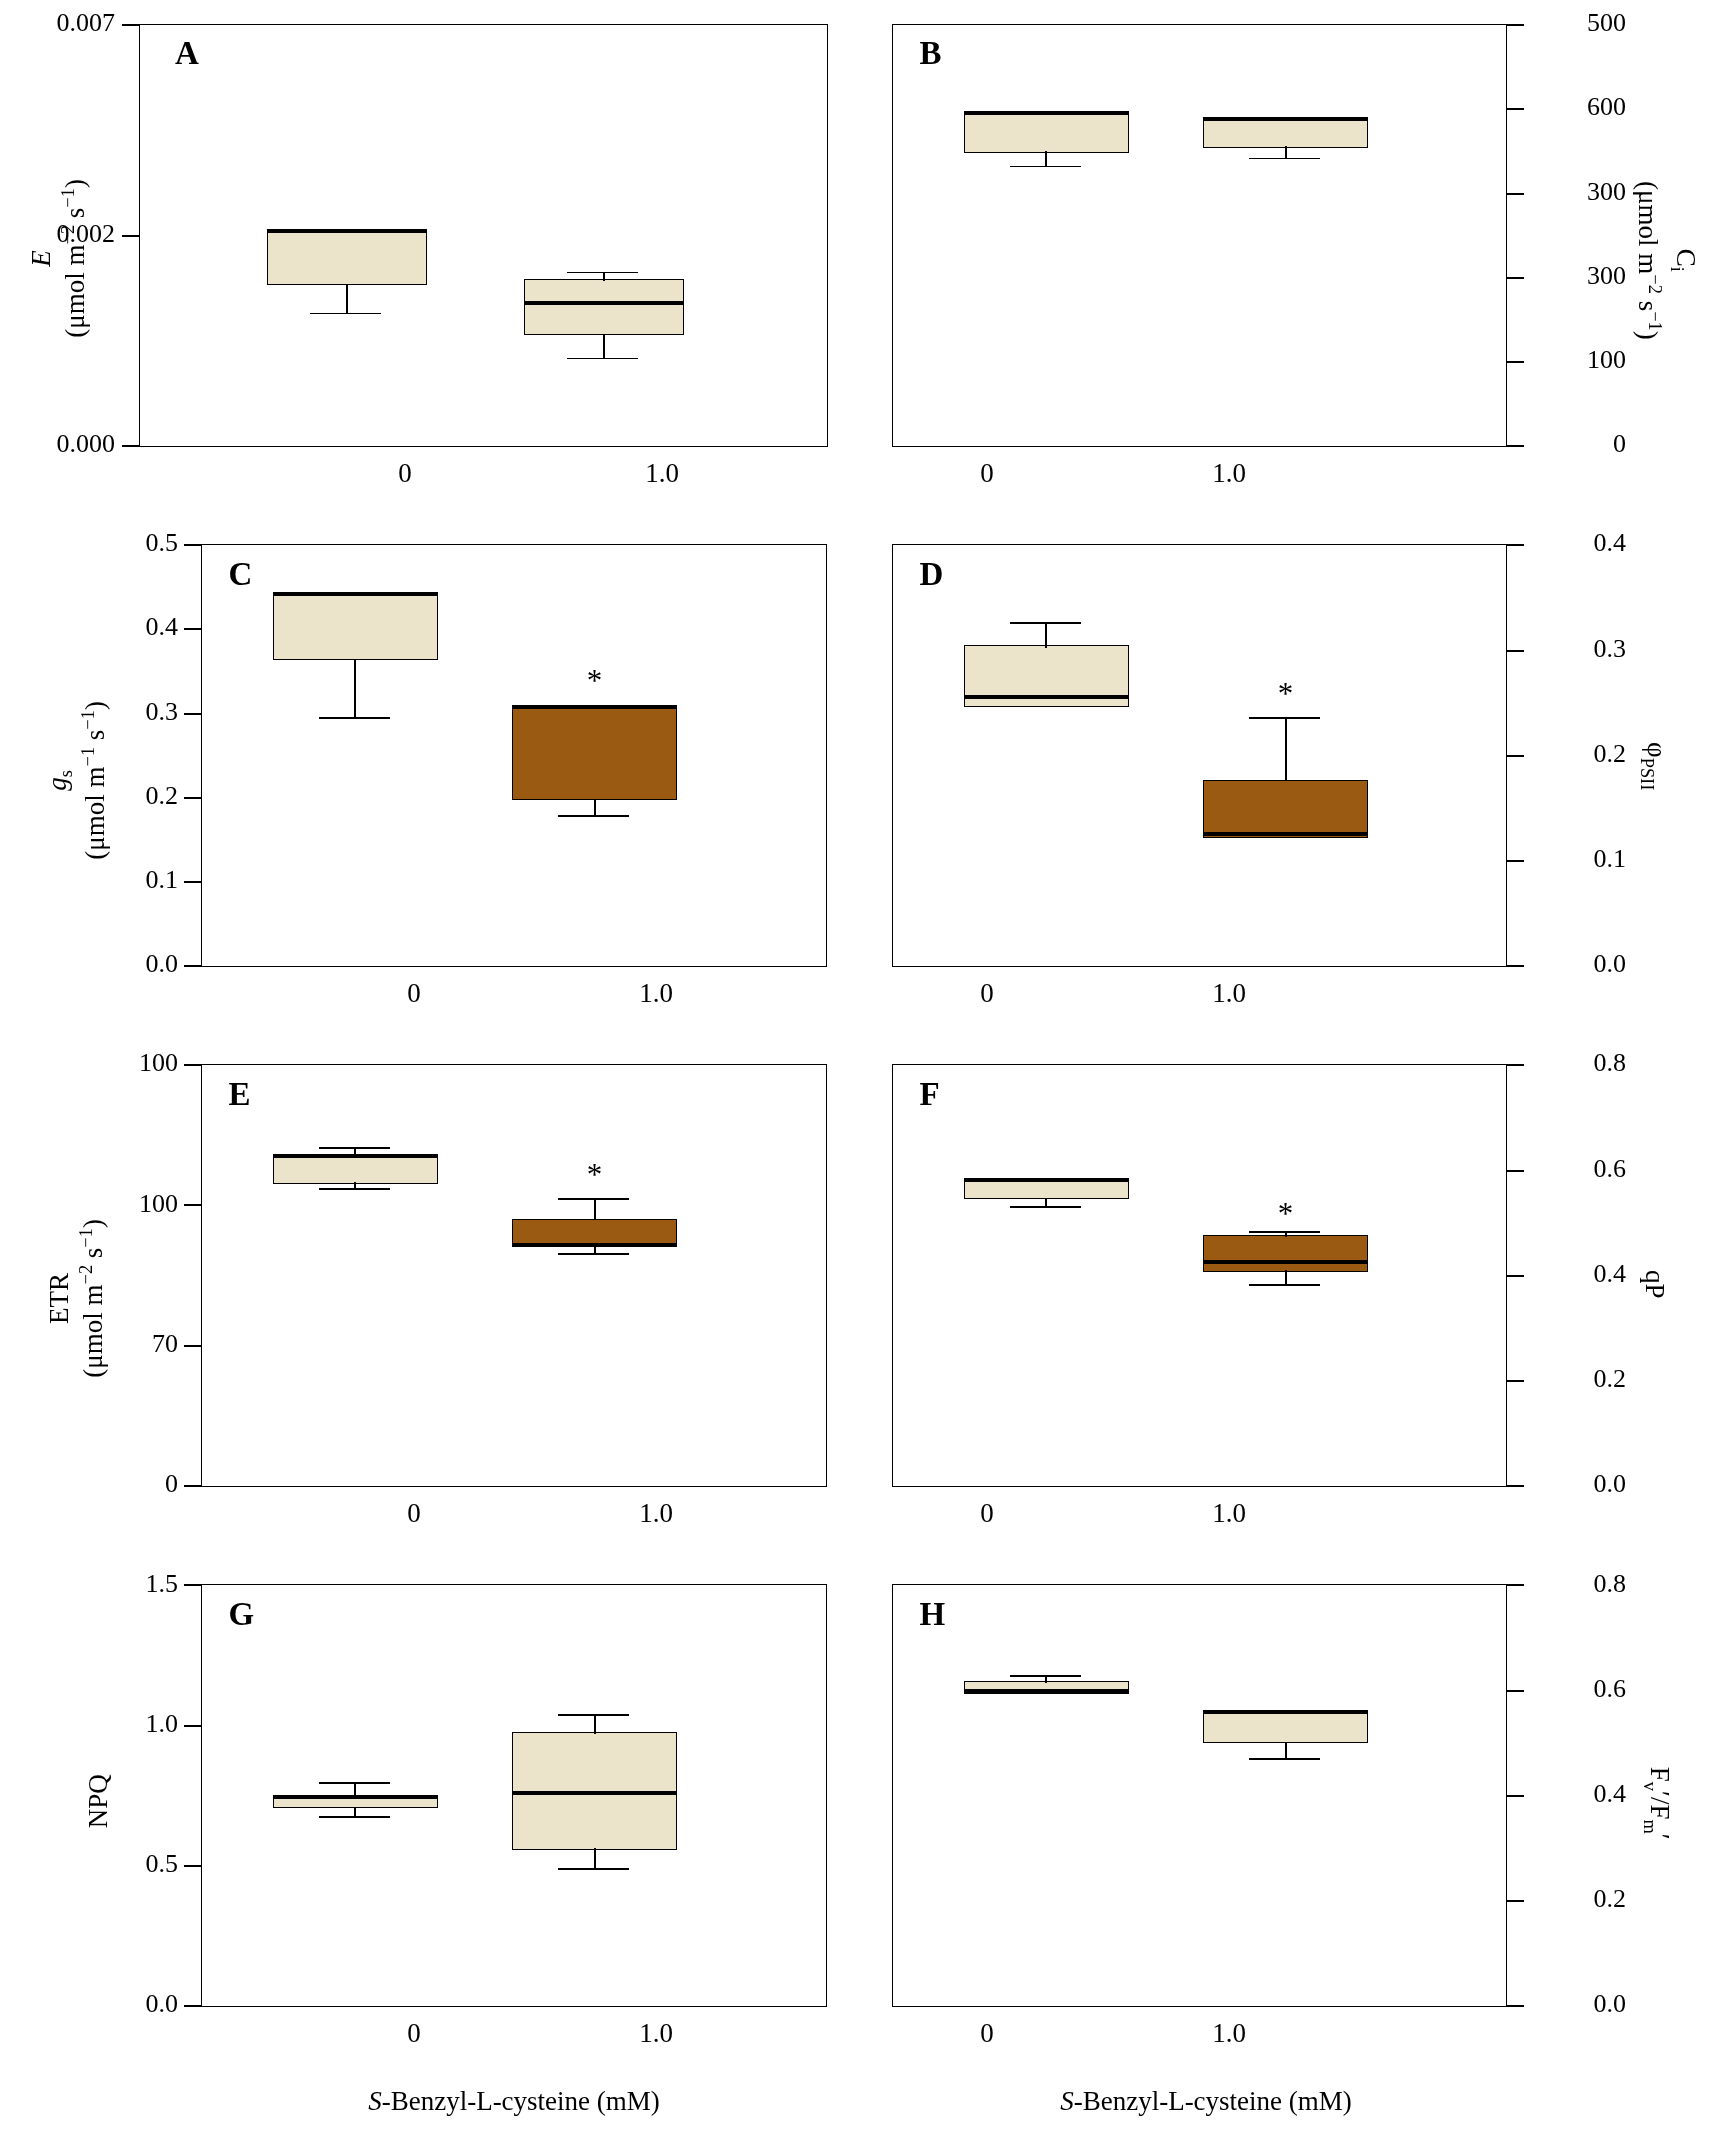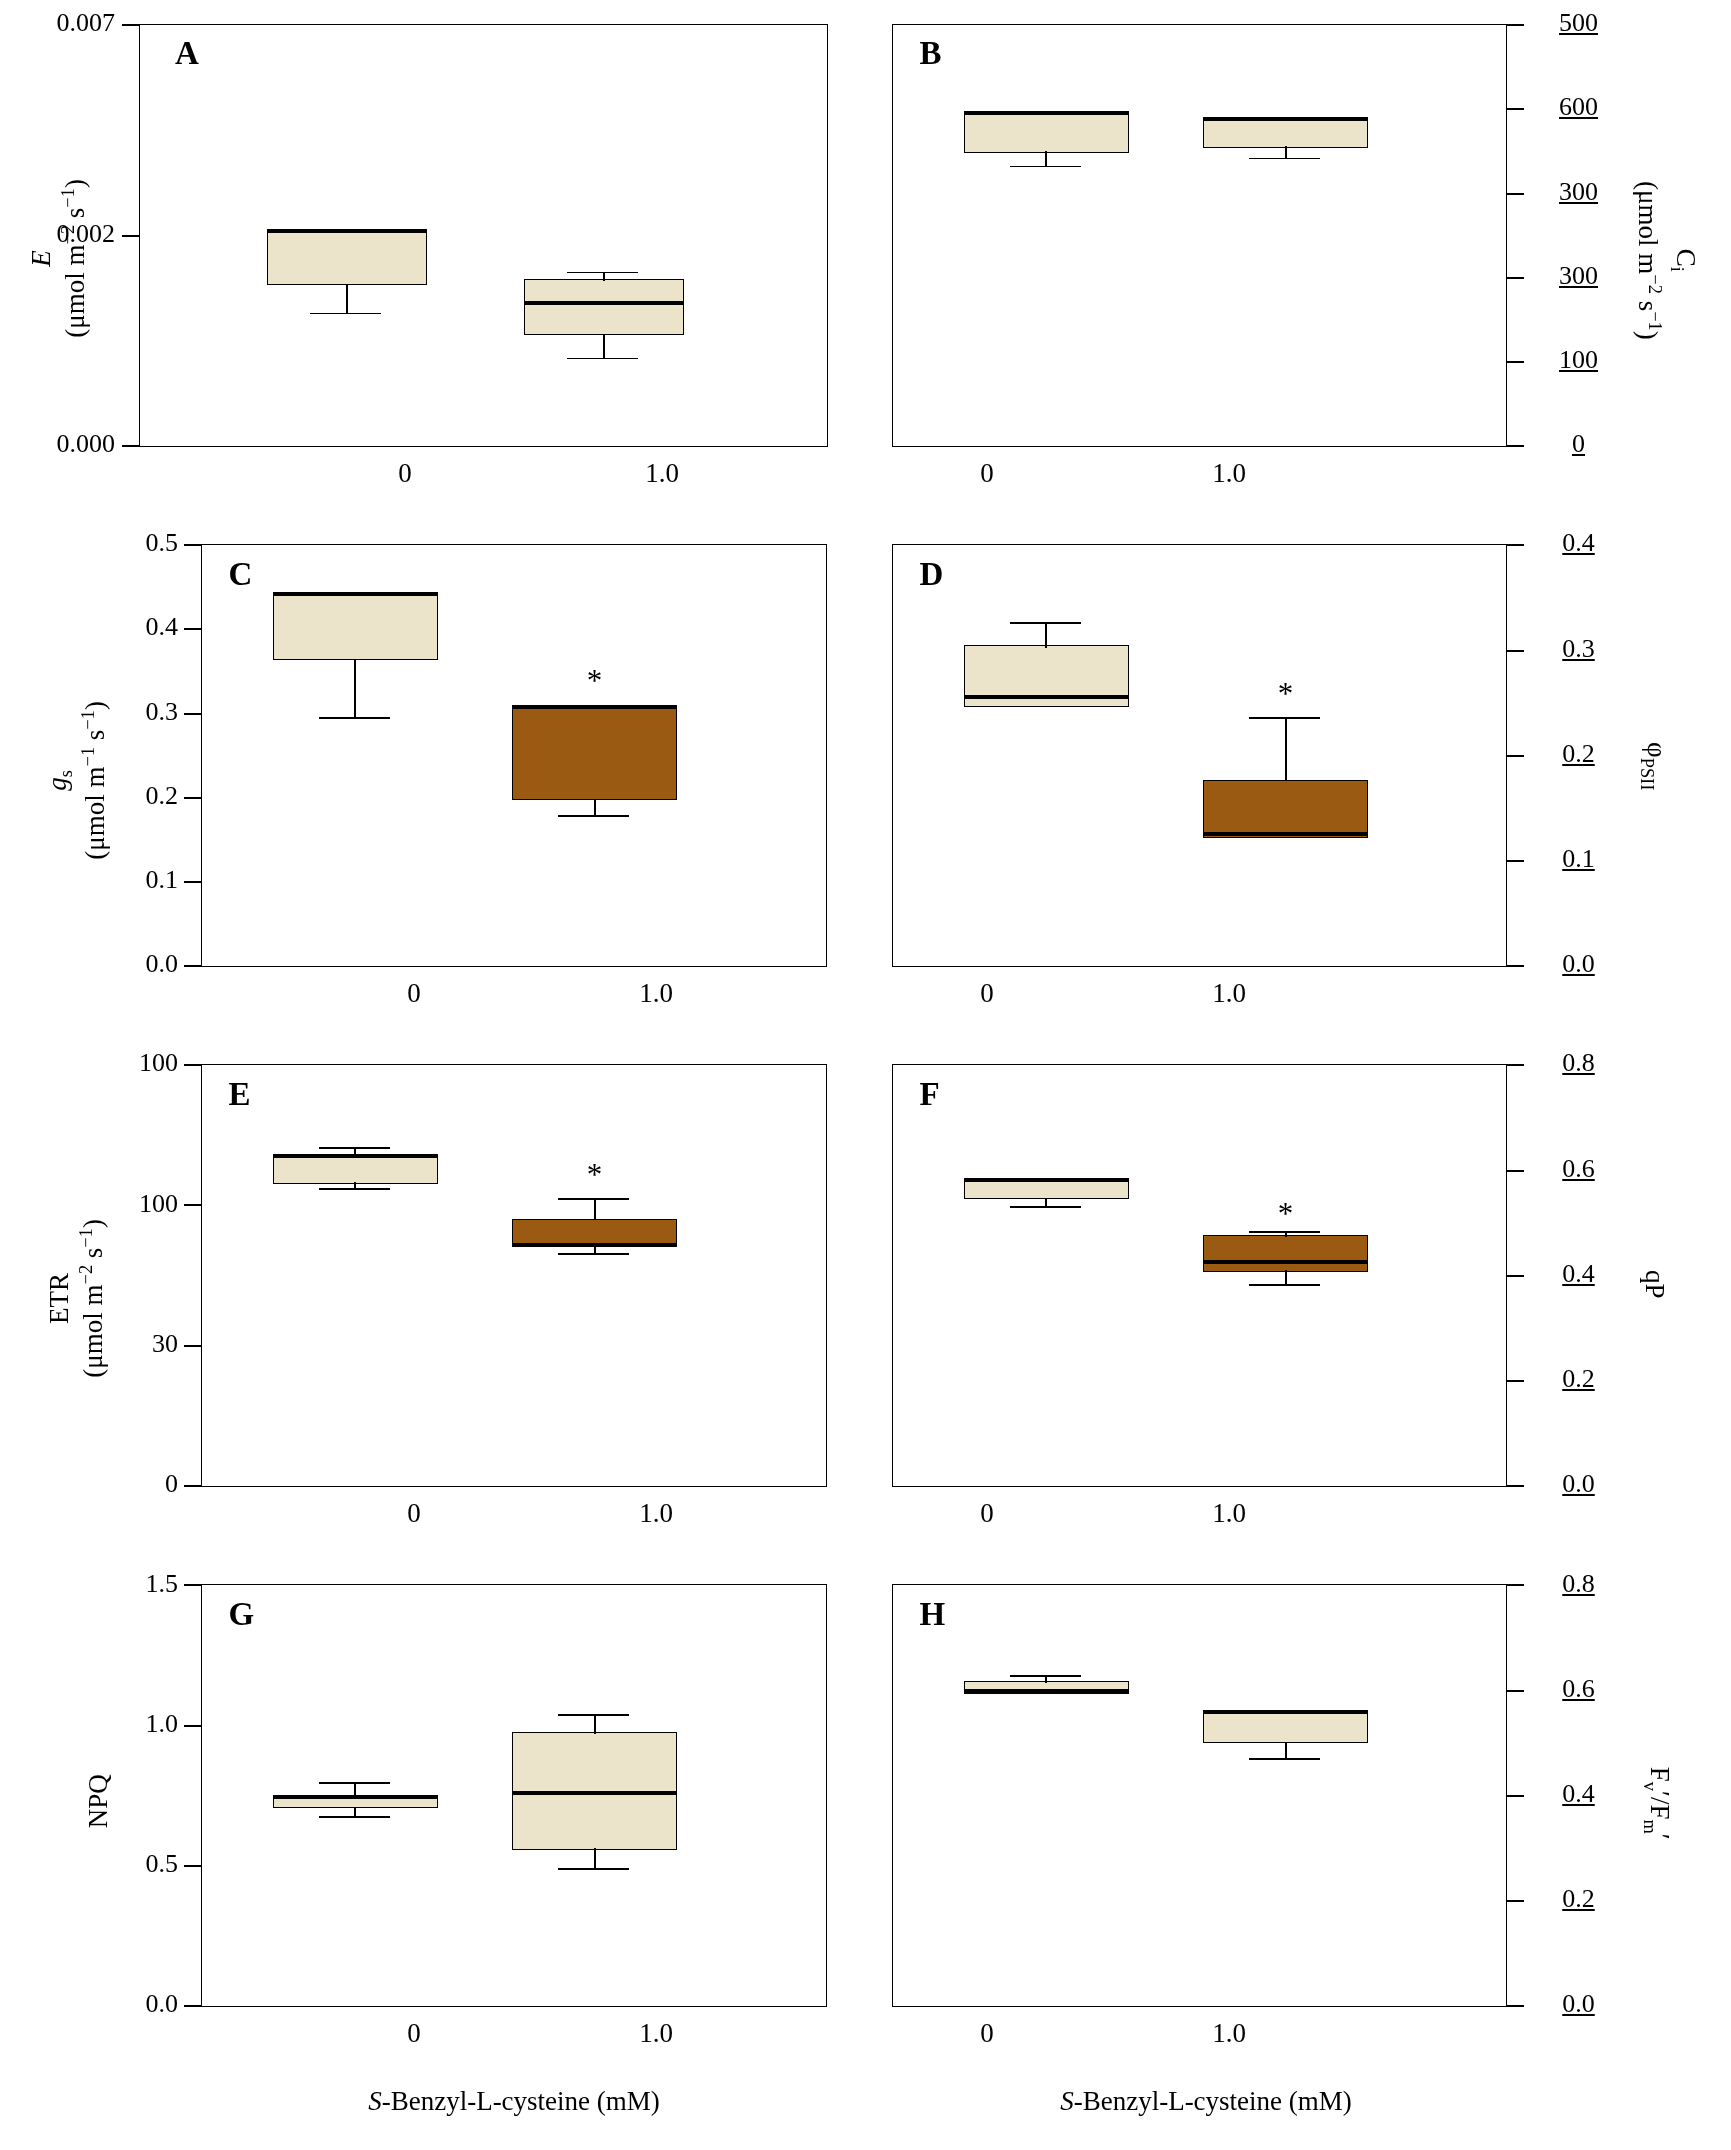--- a/index.html
+++ b/index.html
@@ -2,21 +2,21 @@
 <html style="font-size:9.5px"><head>
 <meta charset="utf-8">
 <style>
   html,body{margin:0;padding:0;background:#ffffff;}
   body{width:1732px;height:2151px;font-family:"Liberation Serif",serif;color:#000;}
   .figure{position:relative;width:1732px;height:2151px;}
 
   .panel{position:absolute;}
   .plot{position:absolute;box-sizing:border-box;border:1.8px solid #000;background:#fff;}
   .tick-label{position:absolute;font-size:26px;text-align:right;white-space:nowrap;}
-  .tick-label.right{text-align:center;text-decoration:underline;}
+  .tick-label.right{text-align:right;}
   .tick{position:absolute;background:#000;height:1.8px;}
   .xtick-label{position:absolute;font-size:27px;text-align:center;width:118px;}
   .panel-letter{position:absolute;font-size:33px;font-weight:bold;}
   .xaxis-title{position:absolute;font-size:27px;text-align:center;width:532px;}
   .ylabel-rot{position:absolute;transform-origin:center center;font-size:27px;text-align:center;white-space:nowrap;line-height:1.2;}
 
   .box{position:absolute;box-sizing:border-box;border:1.8px solid #000;}
   .median{position:absolute;background:#000;height:4.1px;}
   .whisker-line{position:absolute;background:#000;width:1.8px;}
   .whisker-cap{position:absolute;background:#000;height:1.8px;}
@@ -189,21 +189,21 @@
       <div class="whisker-cap" style="left:356px;top:188px;width:71px;"></div>
       <div class="star" style="left:375px;top:92px;">*</div>
     </div>
 
     <div class="tick" style="left:184px;top:1064px;width:16.5px;"></div>
     <div class="tick" style="left:184px;top:1204px;width:16.5px;"></div>
     <div class="tick" style="left:184px;top:1345px;width:16.5px;"></div>
     <div class="tick" style="left:184px;top:1485px;width:16.5px;"></div>
     <div class="tick-label" style="left:83px;top:1048px;width:95px;">100</div>
     <div class="tick-label" style="left:83px;top:1189px;width:95px;">100</div>
-    <div class="tick-label" style="left:83px;top:1329px;width:95px;">30</div>
+    <div class="tick-label" style="left:83px;top:1329px;width:95px;">70</div>
     <div class="tick-label" style="left:83px;top:1469px;width:95px;">0</div>
 
     <div class="xtick-label" style="left:355px;top:1498px;">0</div>
     <div class="xtick-label" style="left:597px;top:1498px;">1.0</div>
 
     <div class="ylabel-rot" style="left:-20.7px;top:1265px;width:195px;transform:rotate(-90deg);">
       ETR<br>(μmol m<sup>−2</sup> s<sup>−1</sup>)
     </div>
   </div>
 

